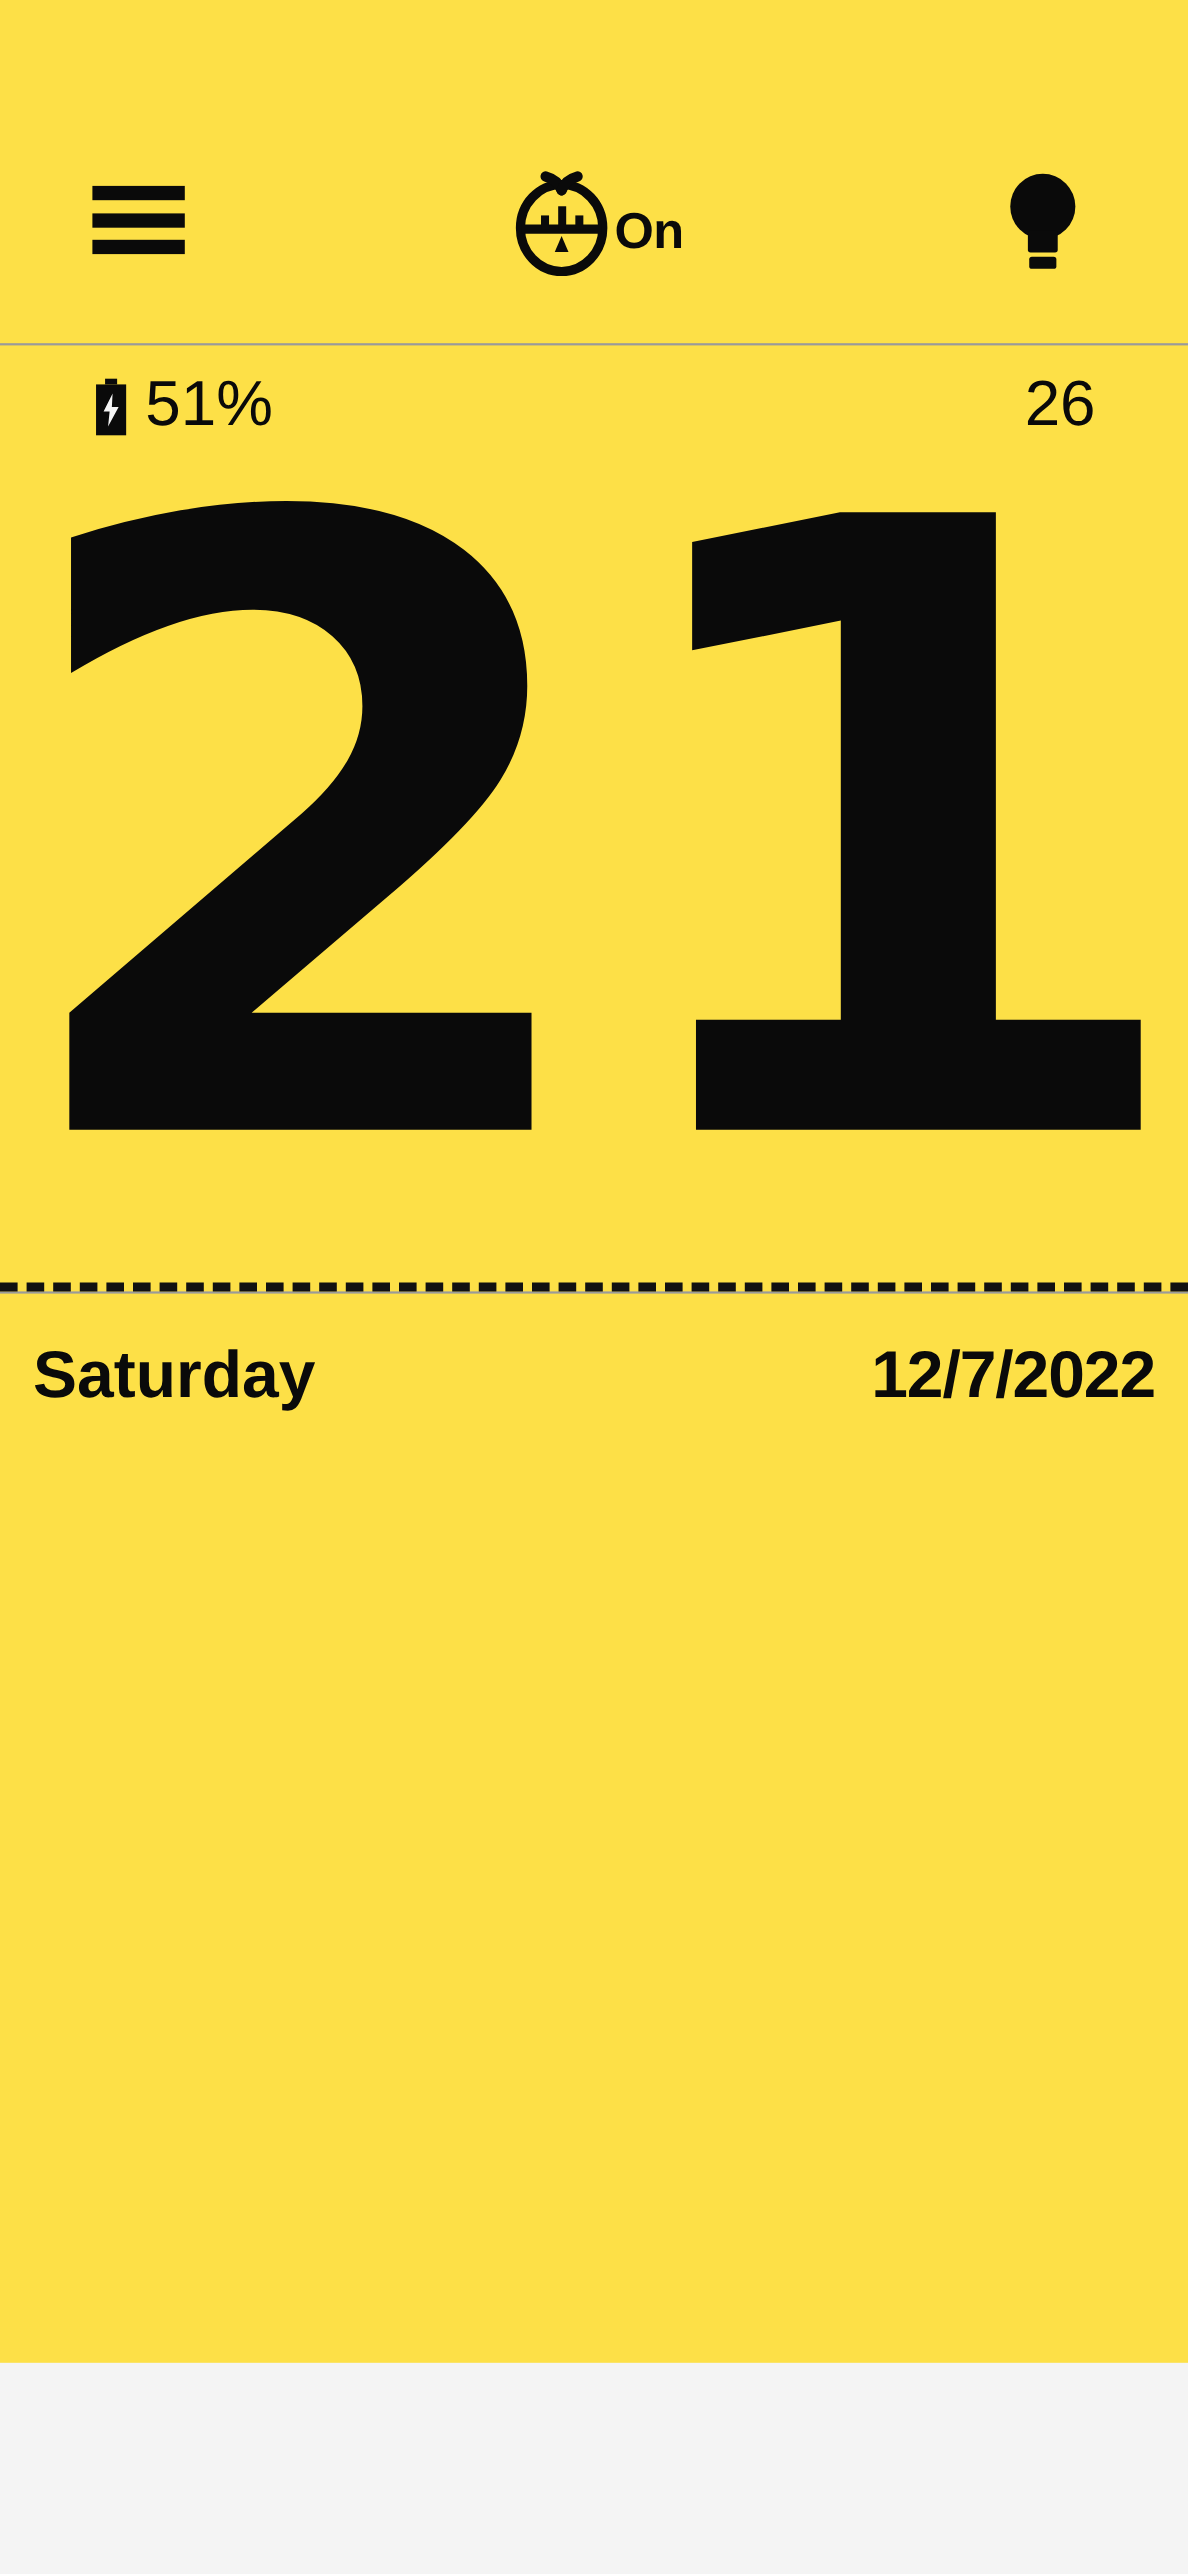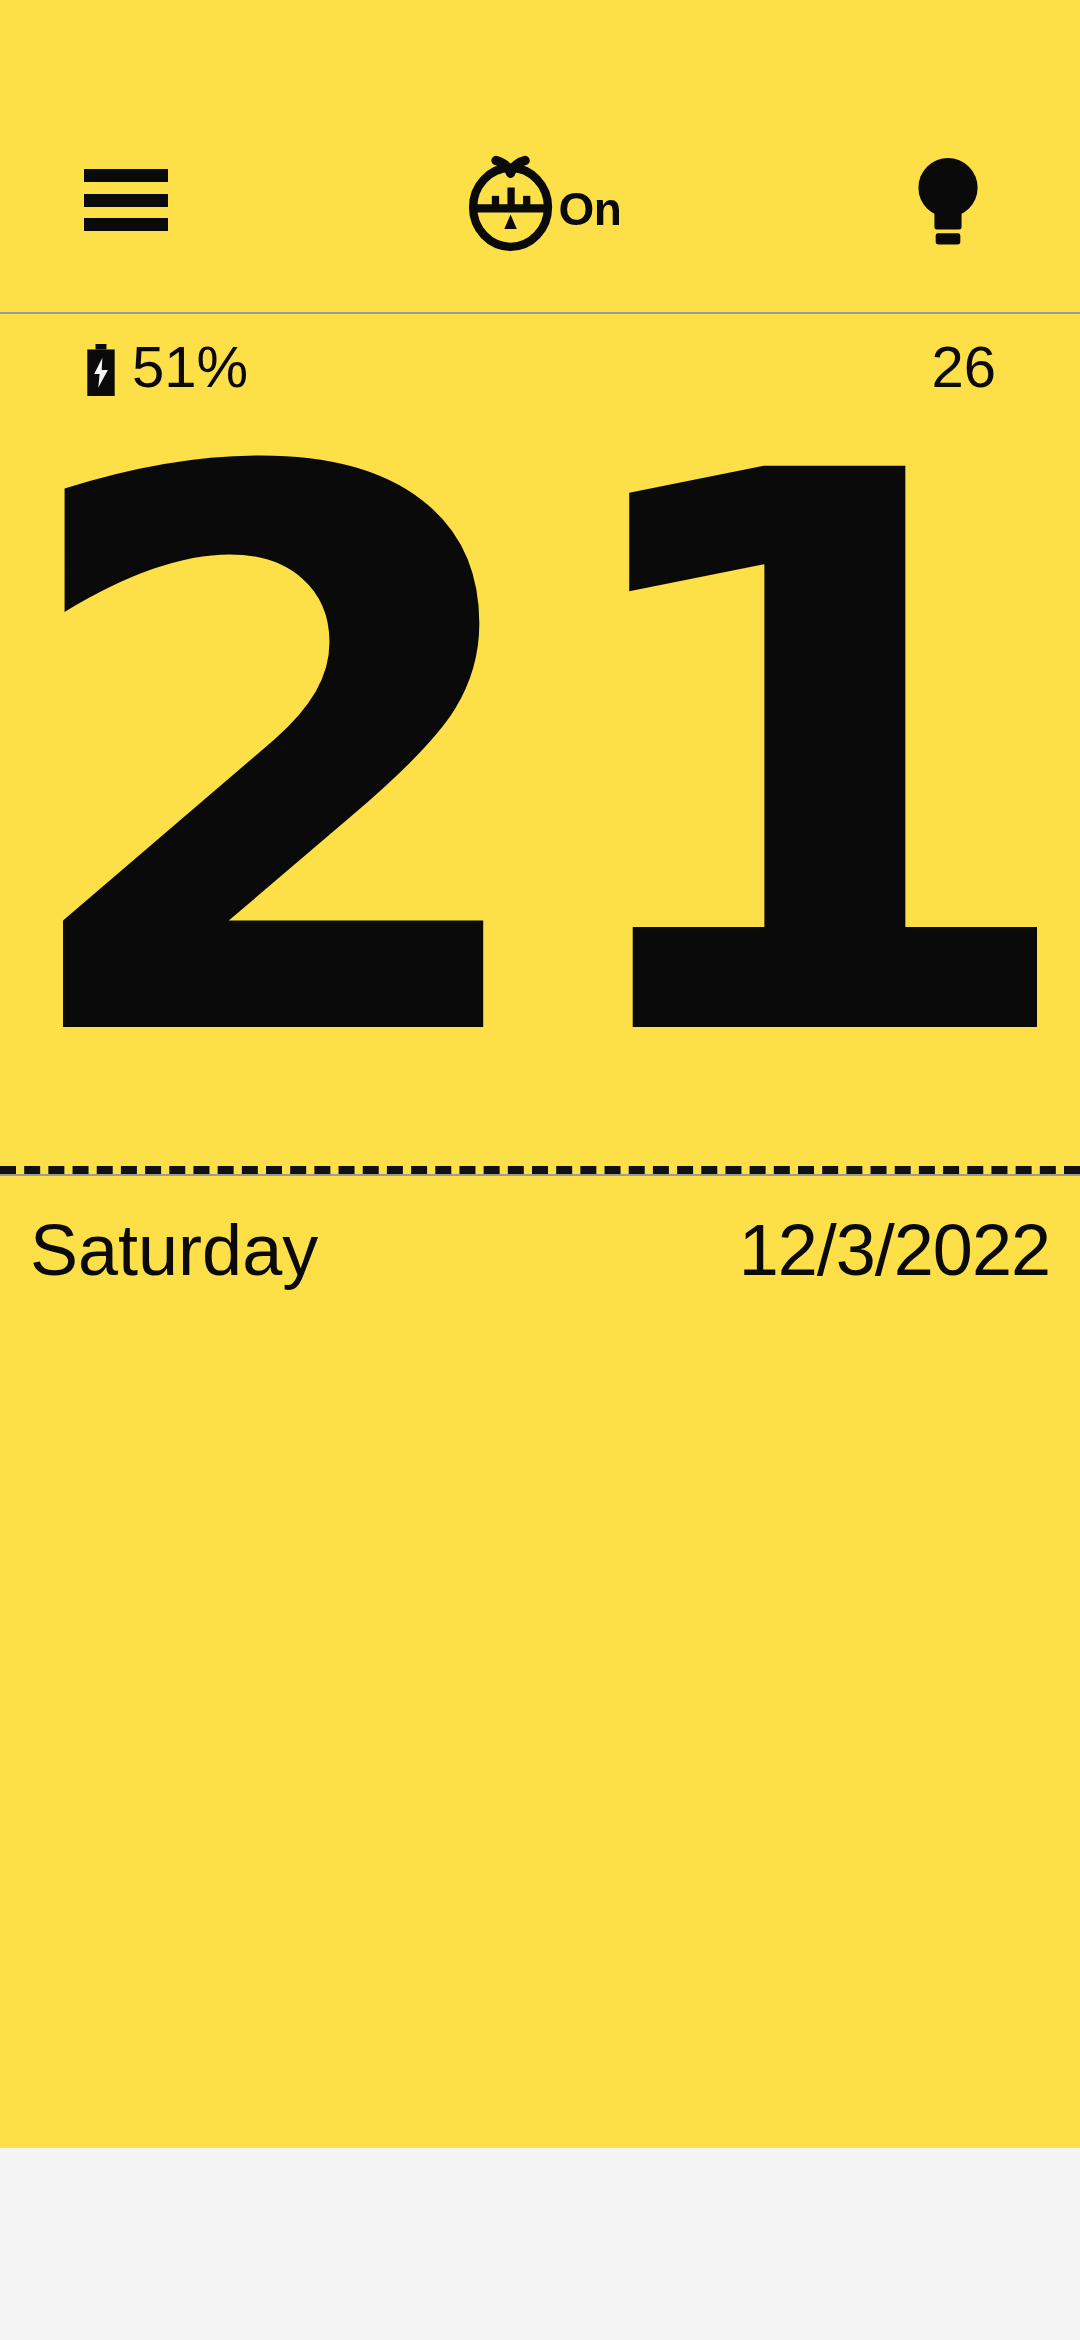--- a/index.html
+++ b/index.html
@@ -104,21 +104,21 @@
   .bignum-bottom { margin-top:0; }
 
   
   .footer {
     flex:0 0 190px; height:190px;
     border-top:2px solid #9a9a9a;
     display:flex; align-items:center; justify-content:space-between;
     padding:0 30px 40px 30px;
   }
   .footer-day, .footer-date {
-    font-size:72px; color:#0a0a0a; font-weight:400; line-height:1;
+    font-size:60px; color:#0a0a0a; font-weight:700; line-height:1;
     white-space:nowrap;
   }
   .footer-date { letter-spacing:-1px; }
 
   .bottom-spacer { flex:0 0 130px; }
 </style>
 </head>
 <body>
 
 <div id="app">
@@ -176,17 +176,17 @@
     </div>
 
     <div class="bignum">21</div>
   </div>
 
   <div class="dash-divider"></div>
 
 
   <div class="footer">
     <span class="footer-day">Saturday</span>
-    <span class="footer-date">12/3/2022</span>
+    <span class="footer-date">12/7/2022</span>
   </div>
 
   <div class="bottom-spacer"></div>
 </div>
 
 </body></html>

